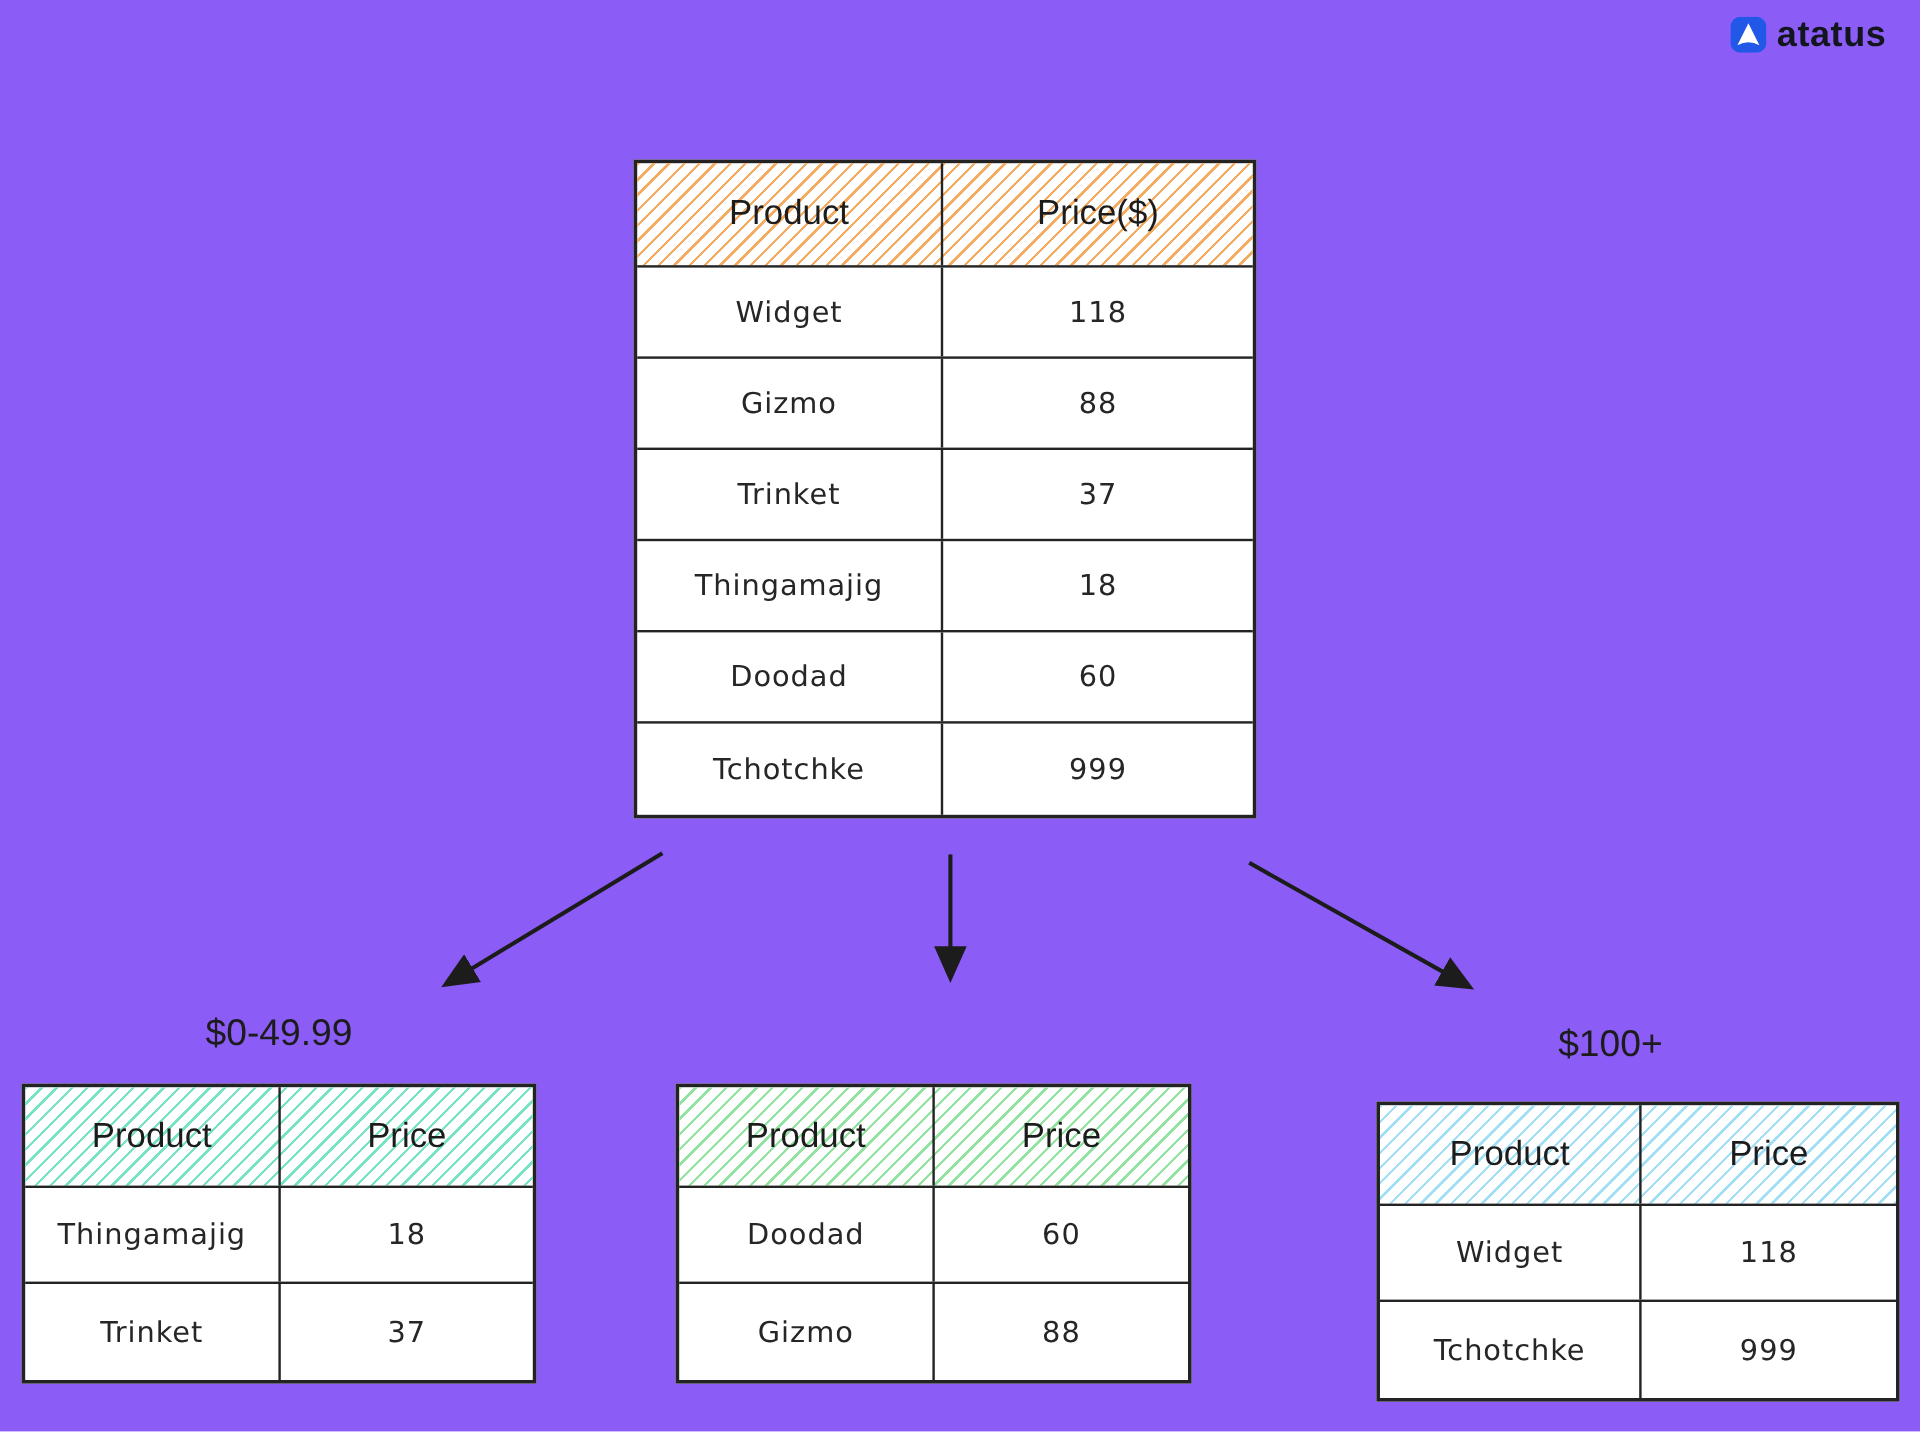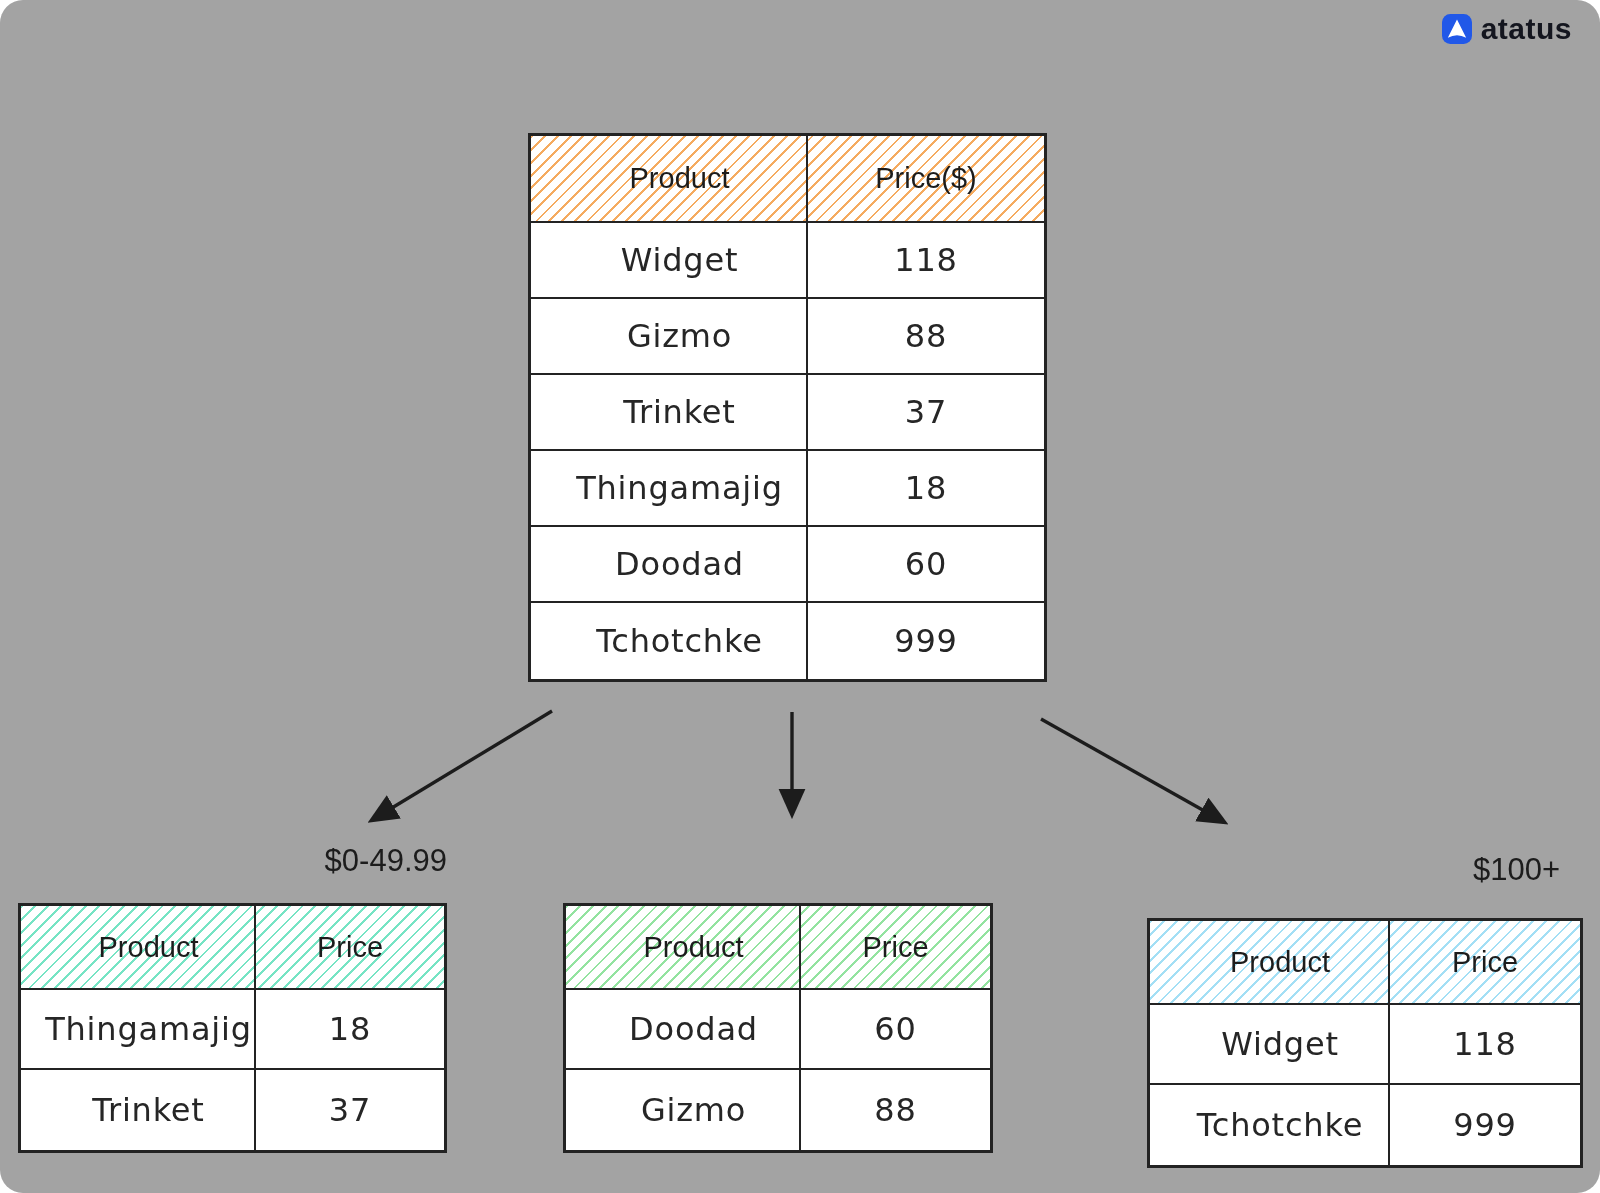--- a/index.html
+++ b/index.html
@@ -1,55 +1,54 @@
 <!DOCTYPE html>
 <html><head>
 <meta charset="utf-8">
 <style>
   html,body{margin:0;padding:0;background:#ffffff;}
   .canvas{
     position:relative;
     width:1600px;height:1193px;
-    background:#a3a3a3;
+    background:#8b5cf6;
     font-family:"Liberation Sans", sans-serif;
     overflow:hidden;
-    border-radius:23px;
   }
 
   
   .logo{position:absolute;top:12px;right:28px;display:flex;align-items:center;gap:9px;}
   .logo-icon{width:30px;height:30px;display:block;}
   .logo-text{font-size:30px;font-weight:700;color:#14161f;letter-spacing:.5px;}
 
   
   .tbl{position:absolute;border:3px solid #232323;background:#fff;box-sizing:border-box;}
-  .trow{display:flex;border-bottom:2px solid #232323;box-sizing:border-box;padding-left:22px;}
+  .trow{display:flex;border-bottom:2px solid #232323;box-sizing:border-box;}
   .trow:last-child{border-bottom:none;text-align:right;}
   .tcell{display:flex;align-items:center;justify-content:center;
          border-right:2px solid #232323;box-sizing:border-box;}
   .tcell:last-child{border-right:none;}
 
   .hdr{font-family:"Liberation Sans",sans-serif;font-size:29px;color:#1c1c1c;}
-  .hand{font-family:"DejaVu Sans",sans-serif;font-size:32px;color:#262626;letter-spacing:.8px;}
+  .hand{font-family:"DejaVu Sans",sans-serif;font-size:24px;color:#262626;letter-spacing:.8px;}
 
   
   .hatch-orange{background:repeating-linear-gradient(135deg,#f5ab60 0 2px,rgba(0,0,0,0) 2px 9px);}
   .hatch-teal  {background:repeating-linear-gradient(135deg,#76e4c4 0 2px,rgba(0,0,0,0) 2px 9px);}
   .hatch-green {background:repeating-linear-gradient(135deg,#93e3a0 0 2px,rgba(0,0,0,0) 2px 9px);}
   .hatch-blue  {background:repeating-linear-gradient(135deg,#a3dff5 0 2px,rgba(0,0,0,0) 2px 9px);}
 
   
   .main-tbl{left:528px;top:133px;width:519px;}
   .main-tbl .trow{height:76px;}
   .main-tbl .trow.header{height:87px;}
   .main-tbl .c1{width:255px;}
   .main-tbl .c2{flex:1;}
 
   
-  .bucket-title{position:absolute;text-align:right;font-size:31px;color:#1c1c1c;
+  .bucket-title{position:absolute;text-align:center;font-size:31px;color:#1c1c1c;
                 font-family:"Liberation Sans",sans-serif;}
   .bt1{left:18px;top:843px;width:429px;}
   .bt2{left:563px;top:843px;width:430px;}
   .bt3{left:1124px;top:852px;width:436px;}
 
   .bucket .trow{height:80px;}
   .bucket .trow.header{height:84px;}
   .bucket .c1{width:213px;}
   .bucket .c2{flex:1;}
 

